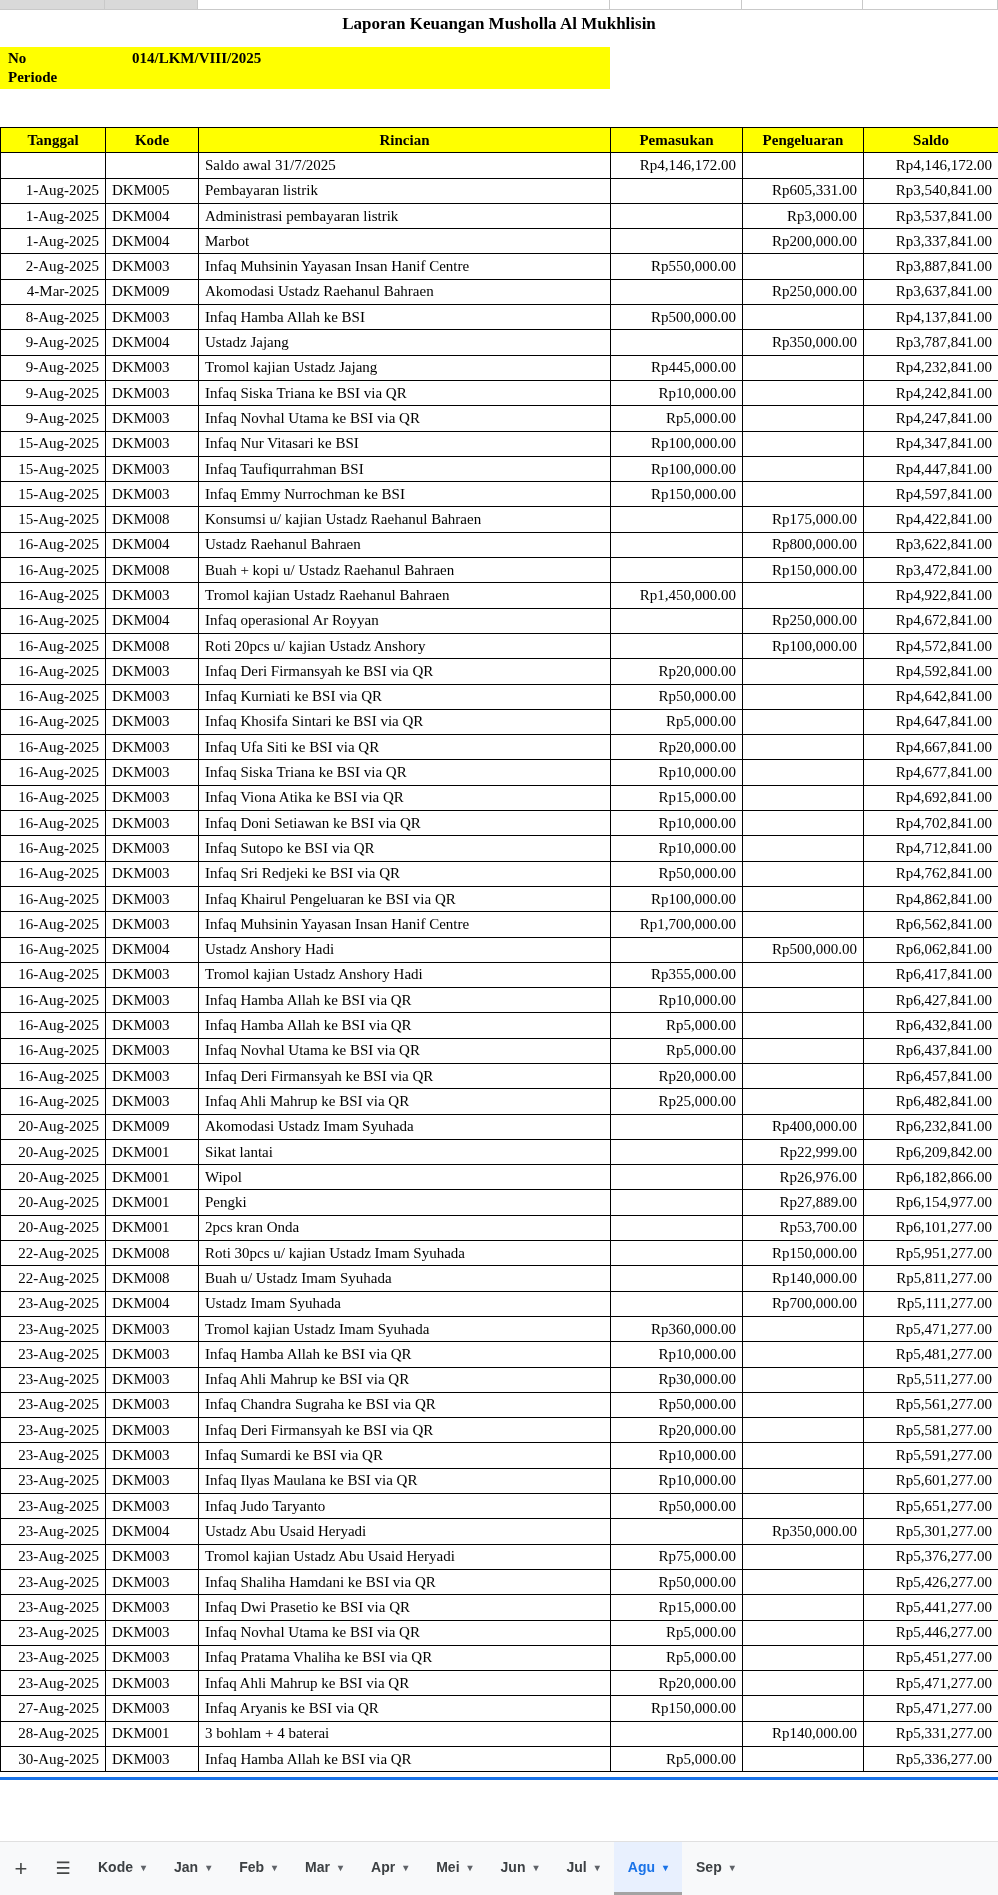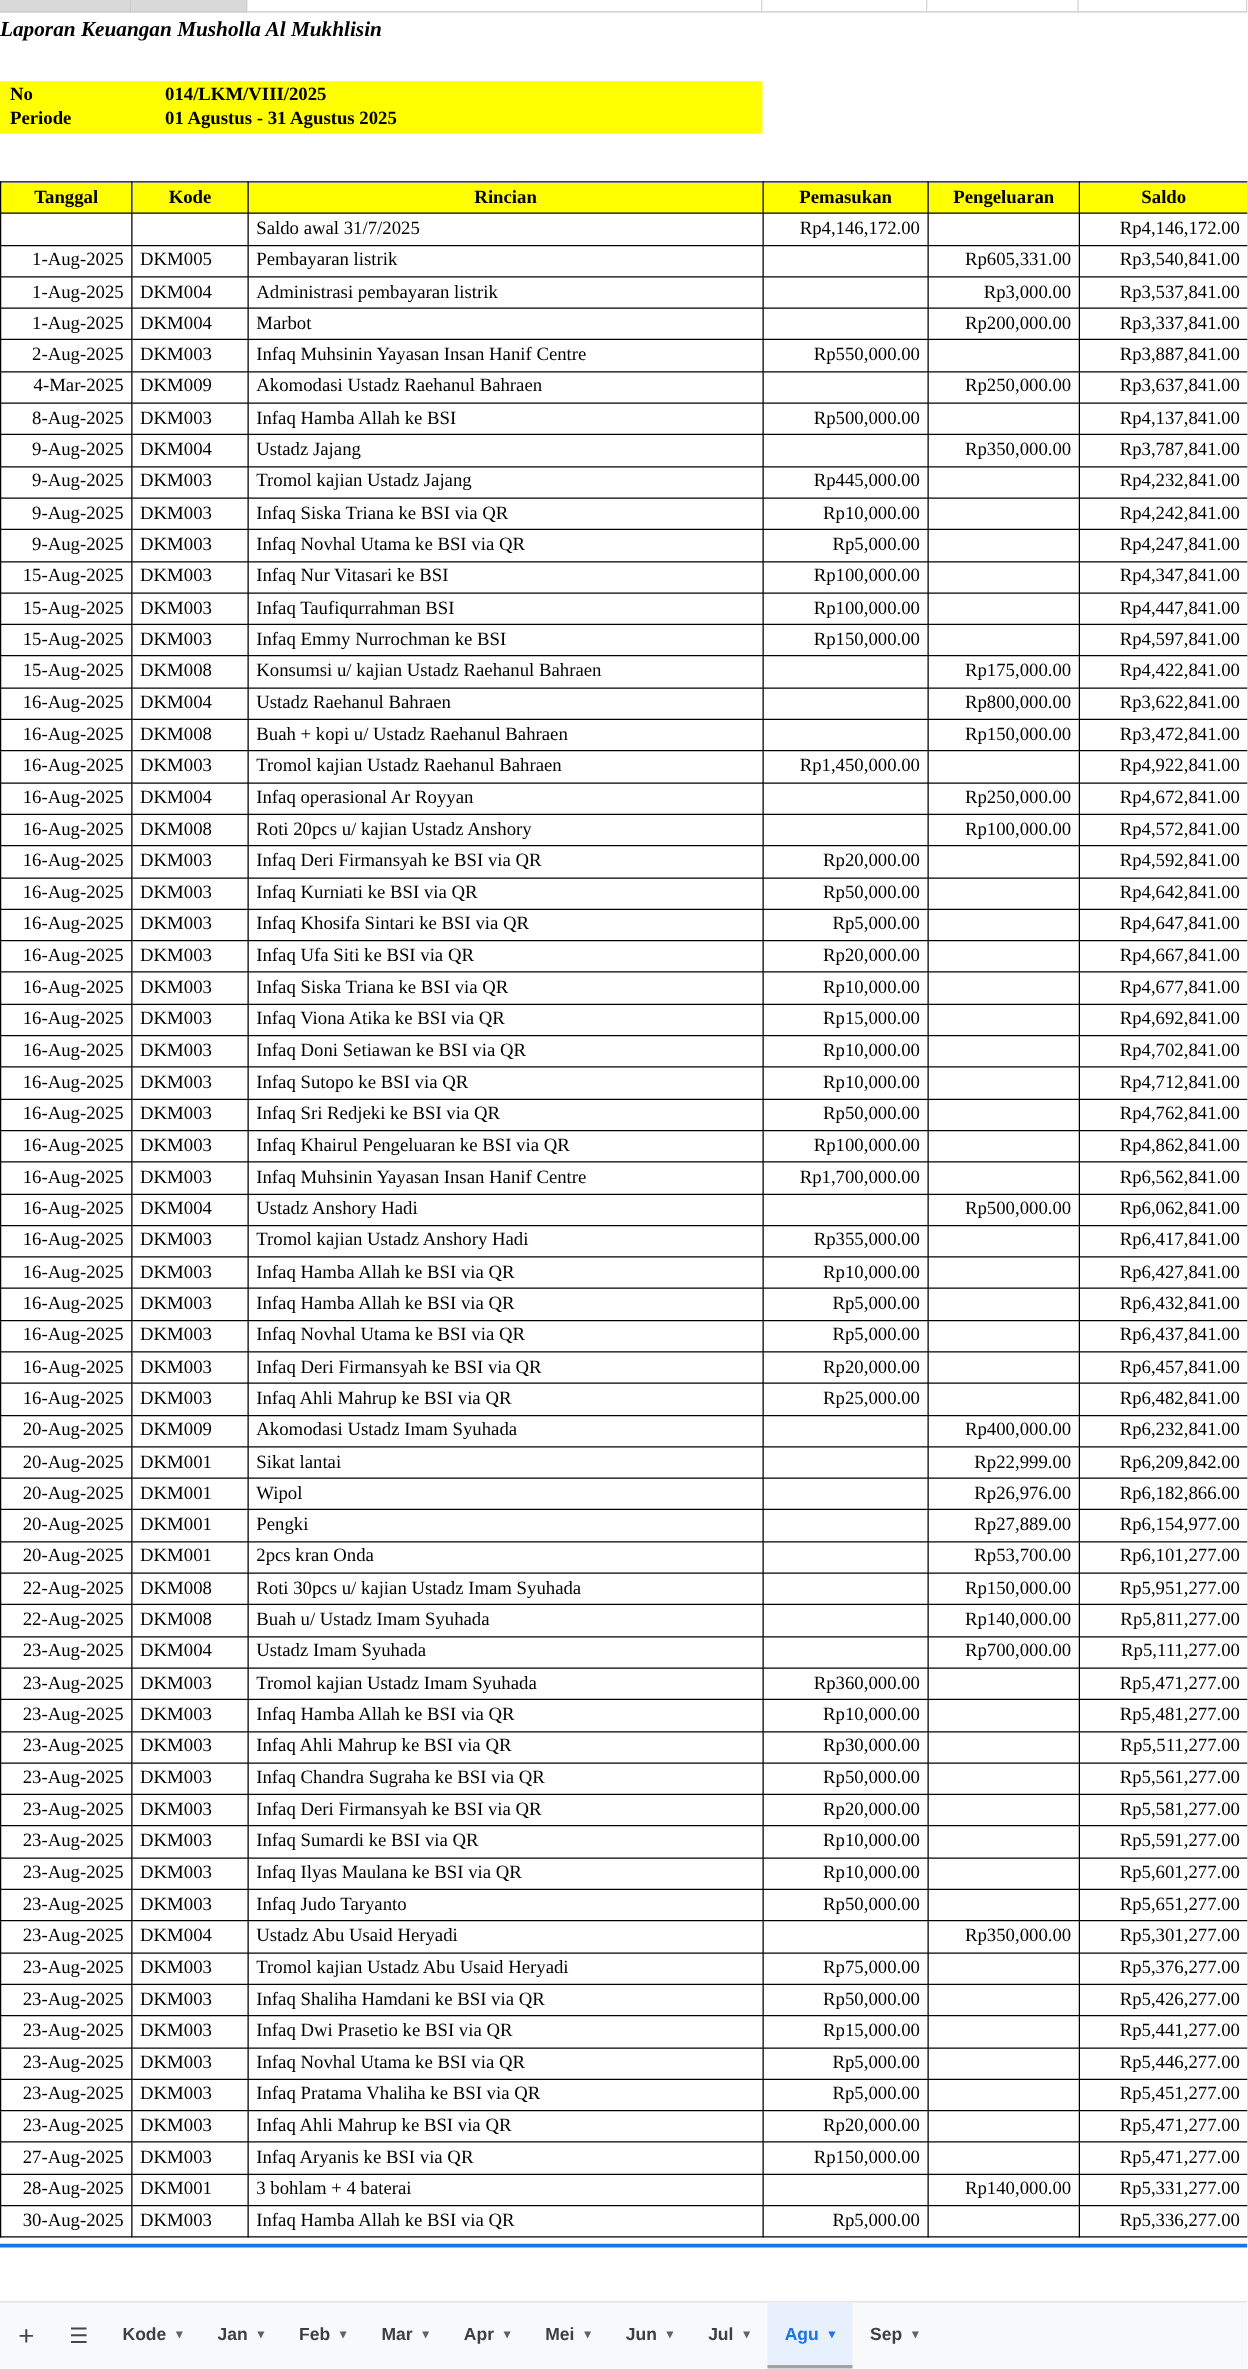--- a/index.html
+++ b/index.html
@@ -12,25 +12,25 @@
     font-family:"Liberation Serif", serif;
     color:#000;
   }
 
   
   .top-strip { display:flex; height:10px; }
   .ts-cell { height:10px; border-right:1px solid #c9c9c9; border-bottom:1px solid #c9c9c9; background:#fff; }
   .ts-cell.gray { background:#d9d9d9; }
 
   
-  .title-row { margin-top:4px; height:26px; text-align:left;font-style:italic; }
+  .title-row { margin-top:4px; height:26px; text-align:center; }
   .title-row span { font-weight:bold; font-size:17px; }
 
   
-  .meta-block { margin-top:25px; width:610px; background:#ffff00; padding:2px 0; }
+  .meta-block { margin-top:7px; width:610px; background:#ffff00; padding:2px 0; }
   .meta-row { display:flex; height:19px; line-height:19px; font-weight:bold; font-size:15px; }
   .meta-label { width:132px; padding-left:8px; }
   .meta-value { flex:1; }
 
   
   table.ledger { margin-top:38px; width:998px; border-collapse:collapse; table-layout:fixed; font-size:15px; }
   table.ledger th, table.ledger td {
     border:1px solid #000;
     height:25.3px;
     padding:0 6px;
@@ -85,21 +85,20 @@
     <span>Laporan Keuangan Musholla Al Mukhlisin</span>
   </div>
 
   <div class="meta-block">
     <div class="meta-row">
       <span class="meta-label">No</span>
       <span class="meta-value">014/LKM/VIII/2025</span>
     </div>
     <div class="meta-row">
       <span class="meta-label">Periode</span>
-      <span class="meta-value">01 Agustus - 31 Agustus 2025</span>
     </div>
   </div>
 
   <table class="ledger">
     <colgroup>
       <col style="width:105px">
       <col style="width:93px">
       <col style="width:412px">
       <col style="width:132px">
       <col style="width:121px">

